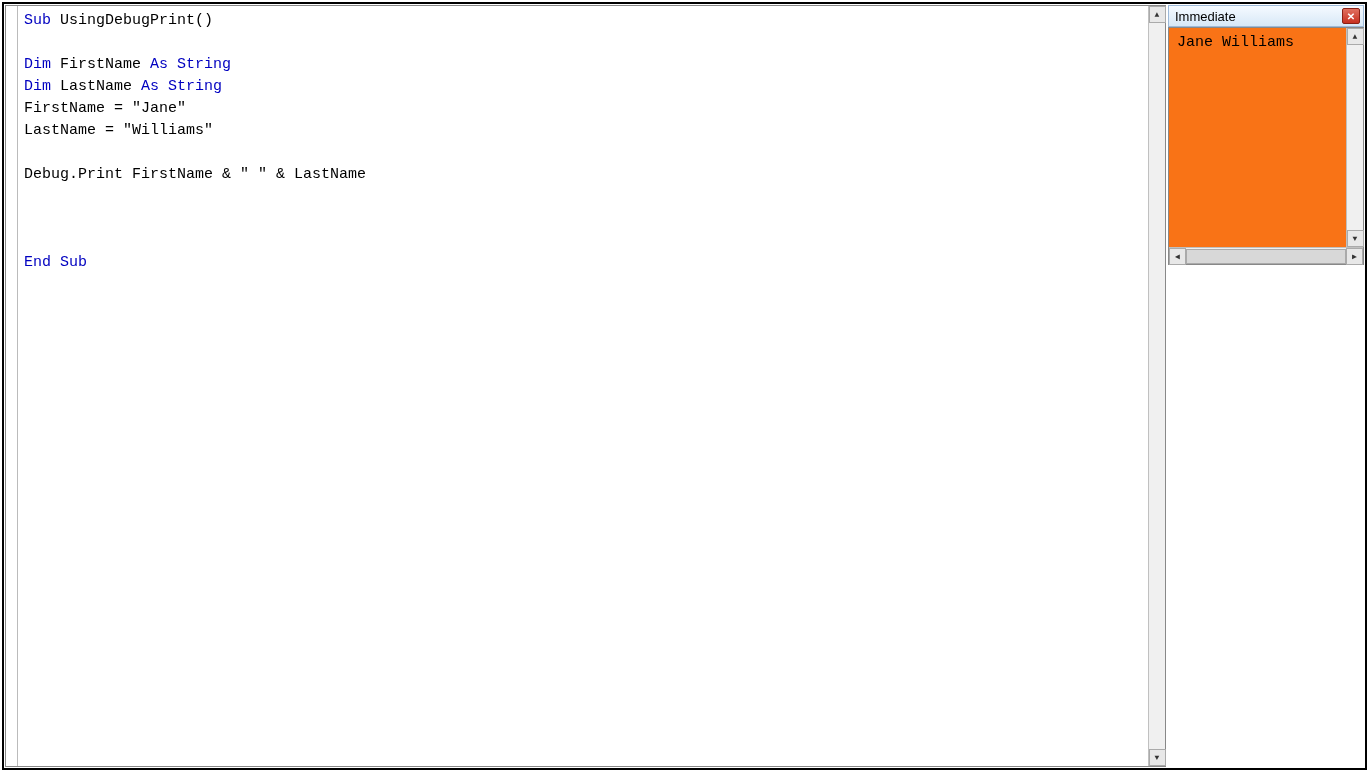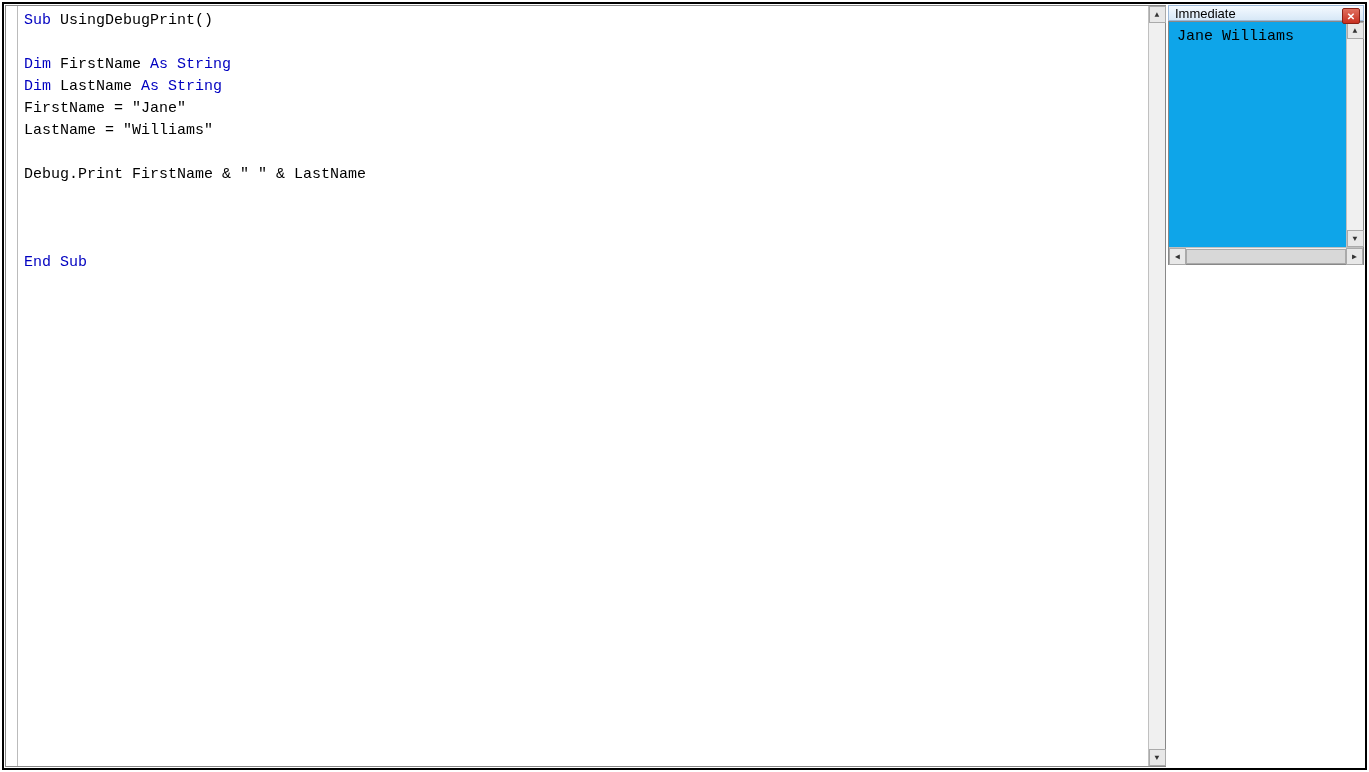--- a/index.html
+++ b/index.html
@@ -66,21 +66,21 @@
 }
 .vscroll .track { flex: 1; background: #f0f0f0; }
 
 .immediate-wrap {
   height: 260px;
   display: flex;
   flex-direction: column;
   margin: 1px;
 }
 .immediate-title {
-  height: 16px;
+  height: 22px;
   background: linear-gradient(#f5faff, #d7e8f7);
   border: 1px solid #9db9d8;
   display: flex;
   align-items: center;
   padding-left: 6px;
   font-family: "Segoe UI", Tahoma, sans-serif;
   font-size: 13px;
   color: #000;
   position: relative;
 }
@@ -95,21 +95,21 @@
   font-size: 10px;
   font-weight: bold;
   display: flex; align-items: center; justify-content: center;
   cursor: pointer;
 }
 .immediate-body {
   flex: 1;
   border: 1px solid #888;
   display: flex;
   flex-direction: column;
-  background: #0ea5e9;
+  background: #f97316;
   min-height: 0;
 }
 .immediate-inner {
   flex: 1;
   display: flex;
   min-height: 0;
 }
 .immediate-text {
   flex: 1;
   padding: 4px 8px;

